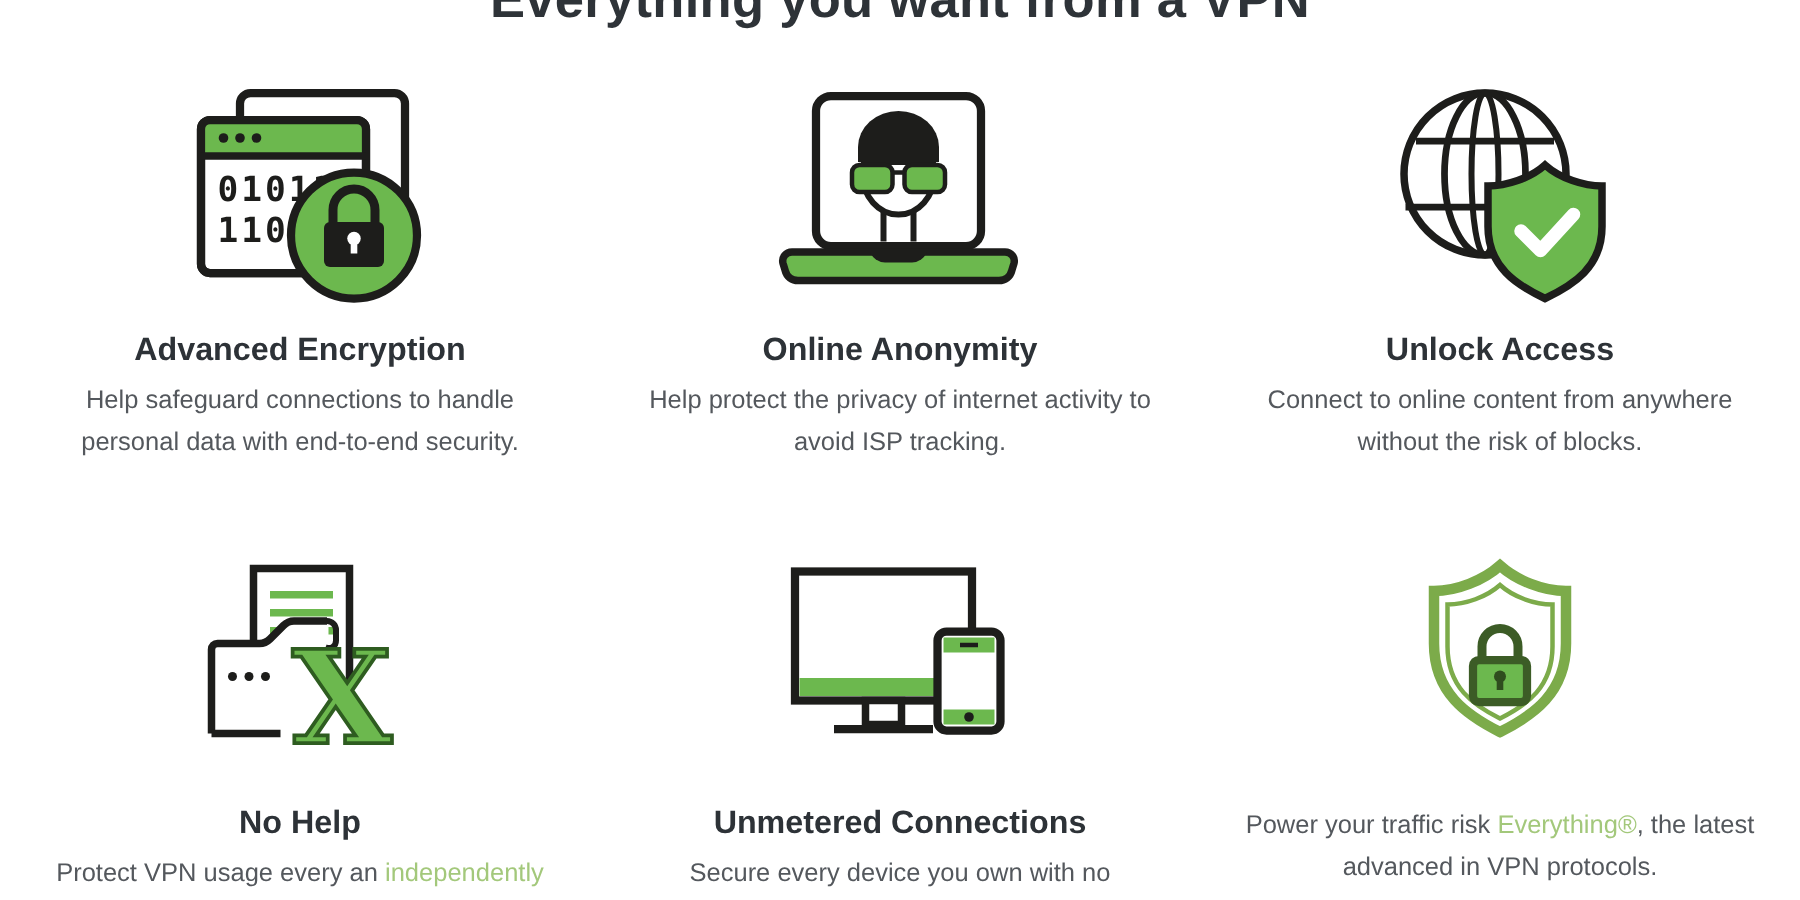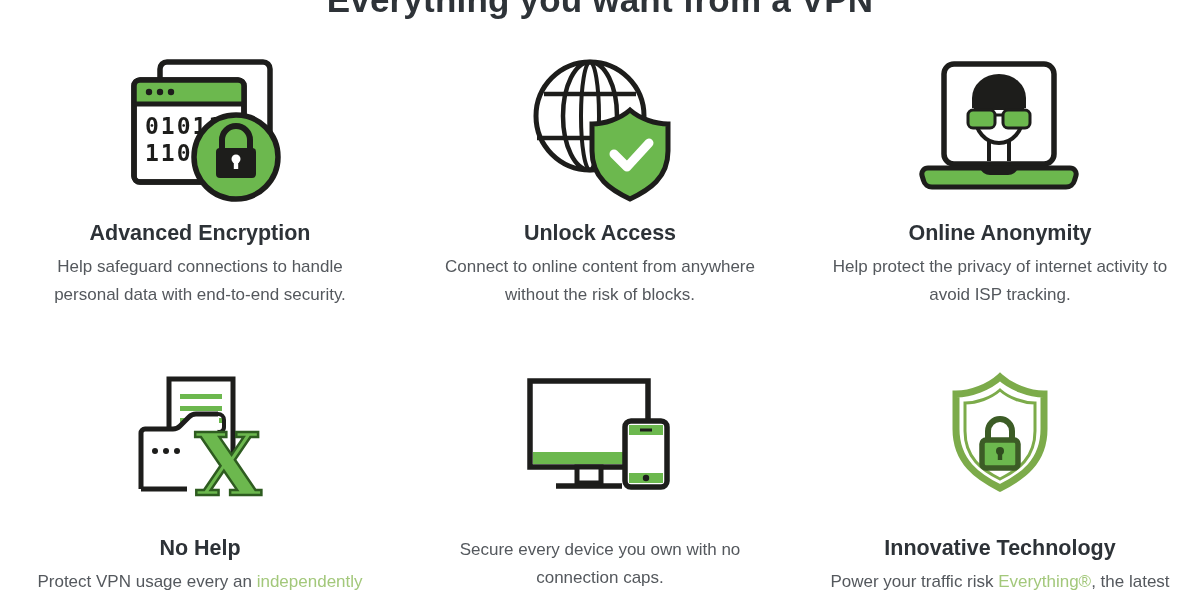--- a/index.html
+++ b/index.html
@@ -77,52 +77,52 @@
         <circle cx="120" cy="105" r="4.5" fill="#ffffff"></circle>
         <rect x="117.8" y="106" width="4.4" height="9" fill="#ffffff"></rect>
       </svg>
     </div>
     <h2 class="feature-title">Advanced Encryption</h2>
     <p class="feature-desc"><span>Help safeguard connections to handle personal data with end-to-end security.</span><a class="green-link"></a><span></span></p>
   </div>
 
   <div class="feature-card">
     <div class="icon-wrap">
-      <svg width="152" height="150" viewBox="0 0 152 150">
-        <circle cx="66" cy="62" r="54" fill="none" stroke="#1d1d1b" stroke-width="5"></circle>
-        <ellipse cx="66" cy="62" rx="27" ry="54" fill="none" stroke="#1d1d1b" stroke-width="4.5"></ellipse>
-        <ellipse cx="66" cy="62" rx="9" ry="54" fill="none" stroke="#1d1d1b" stroke-width="4"></ellipse>
-        <line x1="20" y1="40" x2="112" y2="40" stroke="#1d1d1b" stroke-width="4.5"></line>
-        <line x1="13" y1="84" x2="119" y2="84" stroke="#1d1d1b" stroke-width="4.5"></line>
-        <path d="M106,56 c10,9 26,14 38,14 v27 c0,27 -19,39 -38,48 c-19,-9 -38,-21 -38,-48 v-27 c12,0 28,-5 38,-14 z" fill="#6cb84e" stroke="#1d1d1b" stroke-width="5"></path>
-        <polyline points="90,100 103,113 125,89" fill="none" stroke="#ffffff" stroke-width="9" stroke-linecap="round" stroke-linejoin="round"></polyline>
-      </svg>
-    </div>
-    <h2 class="feature-title">Unlock Access</h2>
-    <p class="feature-desc"><span>Connect to online content from anywhere without the risk of blocks.</span><a class="green-link"></a><span></span></p>
-  </div>
-
-  <div class="feature-card">
-    <div class="icon-wrap">
       <svg width="168" height="150" viewBox="0 0 168 150">
         <rect x="28" y="10" width="110" height="100" rx="10" fill="#ffffff" stroke="#1d1d1b" stroke-width="5.5"></rect>
         <line x1="73" y1="84" x2="73" y2="107" stroke="#1d1d1b" stroke-width="4"></line>
         <line x1="93" y1="84" x2="93" y2="107" stroke="#1d1d1b" stroke-width="4"></line>
         <ellipse cx="83" cy="62" rx="24" ry="27" fill="#ffffff" stroke="#1d1d1b" stroke-width="4"></ellipse>
         <path d="M59,62 a24,27 0 0 1 48,0 l-2,-6 h-44 z" fill="#1d1d1b"></path>
         <path d="M56,44 a27,24 0 0 1 54,0 v10 h-54 z" fill="#1d1d1b"></path>
         <rect x="52" y="56" width="27" height="18" rx="5" fill="#6cb84e" stroke="#1d1d1b" stroke-width="3"></rect>
         <rect x="87" y="56" width="27" height="18" rx="5" fill="#6cb84e" stroke="#1d1d1b" stroke-width="3"></rect>
         <line x1="79" y1="61" x2="87" y2="61" stroke="#1d1d1b" stroke-width="3"></line>
         <path d="M12,114 h142 c4,0 7,3.5 6,7.5 l-1.5,5 c-1,4 -4.5,6.5 -8.5,6.5 H16 c-4,0 -7.5,-2.5 -8.5,-6.5 l-1.5,-5 c-1,-4 2,-7.5 6,-7.5 z" fill="#6cb84e" stroke="#1d1d1b" stroke-width="5"></path>
         <path d="M64,114 a11,11 0 0 0 10,7 h18 a11,11 0 0 0 10,-7 z" fill="#1d1d1b"></path>
       </svg>
     </div>
     <h2 class="feature-title">Online Anonymity</h2>
     <p class="feature-desc"><span>Help protect the privacy of internet activity to avoid ISP tracking.</span><a class="green-link"></a><span></span></p>
+  </div>
+
+  <div class="feature-card">
+    <div class="icon-wrap">
+      <svg width="152" height="150" viewBox="0 0 152 150">
+        <circle cx="66" cy="62" r="54" fill="none" stroke="#1d1d1b" stroke-width="5"></circle>
+        <ellipse cx="66" cy="62" rx="27" ry="54" fill="none" stroke="#1d1d1b" stroke-width="4.5"></ellipse>
+        <ellipse cx="66" cy="62" rx="9" ry="54" fill="none" stroke="#1d1d1b" stroke-width="4"></ellipse>
+        <line x1="20" y1="40" x2="112" y2="40" stroke="#1d1d1b" stroke-width="4.5"></line>
+        <line x1="13" y1="84" x2="119" y2="84" stroke="#1d1d1b" stroke-width="4.5"></line>
+        <path d="M106,56 c10,9 26,14 38,14 v27 c0,27 -19,39 -38,48 c-19,-9 -38,-21 -38,-48 v-27 c12,0 28,-5 38,-14 z" fill="#6cb84e" stroke="#1d1d1b" stroke-width="5"></path>
+        <polyline points="90,100 103,113 125,89" fill="none" stroke="#ffffff" stroke-width="9" stroke-linecap="round" stroke-linejoin="round"></polyline>
+      </svg>
+    </div>
+    <h2 class="feature-title">Unlock Access</h2>
+    <p class="feature-desc"><span>Connect to online content from anywhere without the risk of blocks.</span><a class="green-link"></a><span></span></p>
   </div>
 
   <div class="feature-card">
     <div class="icon-wrap">
       <svg width="150" height="150" viewBox="0 0 150 150">
         <rect x="44" y="10" width="64" height="80" fill="#ffffff" stroke="#1d1d1b" stroke-width="5"></rect>
         <rect x="55" y="25" width="42" height="5" fill="#6cb84e"></rect>
         <rect x="55" y="37" width="42" height="5" fill="#6cb84e"></rect>
         <rect x="55" y="49" width="42" height="5" fill="#6cb84e"></rect>
         <path d="M16,120 V64 a4,4 0 0 1 4,-4 h28 c3,0 5,-1 7,-3 l9,-9 c2,-2 4,-3 7,-3 h23 v75 z" fill="#ffffff"></path>
@@ -146,31 +146,31 @@
         <rect x="13" y="83" width="112" height="12" fill="#6cb84e"></rect>
         <rect x="57" y="98" width="24" height="16" fill="#ffffff" stroke="#1d1d1b" stroke-width="5"></rect>
         <line x1="36" y1="117" x2="102" y2="117" stroke="#1d1d1b" stroke-width="5.5"></line>
         <rect x="105" y="52" width="42" height="66" rx="6" fill="#ffffff" stroke="#1d1d1b" stroke-width="5.5"></rect>
         <rect x="109" y="56" width="34" height="10" fill="#6cb84e"></rect>
         <rect x="120" y="59.5" width="12" height="3" fill="#1d1d1b"></rect>
         <rect x="109" y="104" width="34" height="10" fill="#6cb84e"></rect>
         <circle cx="126" cy="109" r="3.2" fill="#1d1d1b"></circle>
       </svg>
     </div>
+    <h2 class="feature-title">Unmetered Connections</h2>
     <p class="feature-desc"><span>Secure every device you own with no connection caps.</span><a class="green-link"></a><span></span></p>
   </div>
 
   <div class="feature-card">
     <div class="icon-wrap">
       <svg width="142" height="150" viewBox="0 0 142 150">
         <path d="M71,8 c11,10 29,17 44,17 v35 c0,33 -22,48 -44,59 c-22,-11 -44,-26 -44,-59 V25 c15,0 33,-7 44,-17 z" fill="#ffffff" stroke="#7cab4a" stroke-width="7"></path>
         <path d="M71,21 c9,8 23,13 35,13 v28 c0,27 -17,39 -35,48 c-18,-9 -35,-21 -35,-48 V34 c12,0 26,-5 35,-13 z" fill="none" stroke="#7cab4a" stroke-width="3"></path>
         <path d="M59,71 v-9 a12,12 0 0 1 24,0 v9" fill="none" stroke="#3c5c26" stroke-width="6"></path>
         <rect x="53" y="71" width="36" height="28" rx="4" fill="#6cb84e" stroke="#3c5c26" stroke-width="5.5"></rect>
         <circle cx="71" cy="82" r="4" fill="#2f4d1e"></circle>
         <rect x="68.8" y="83" width="4.4" height="8" fill="#2f4d1e"></rect>
       </svg>
     </div>
-    <h2 class="feature-title">Innovative Technology</h2>
     <p class="feature-desc"><span>Power your traffic risk </span><a class="green-link">Everything®</a><span>, the latest advanced in VPN protocols.</span></p>
   </div>
 
 </div>
 
 </body></html>

